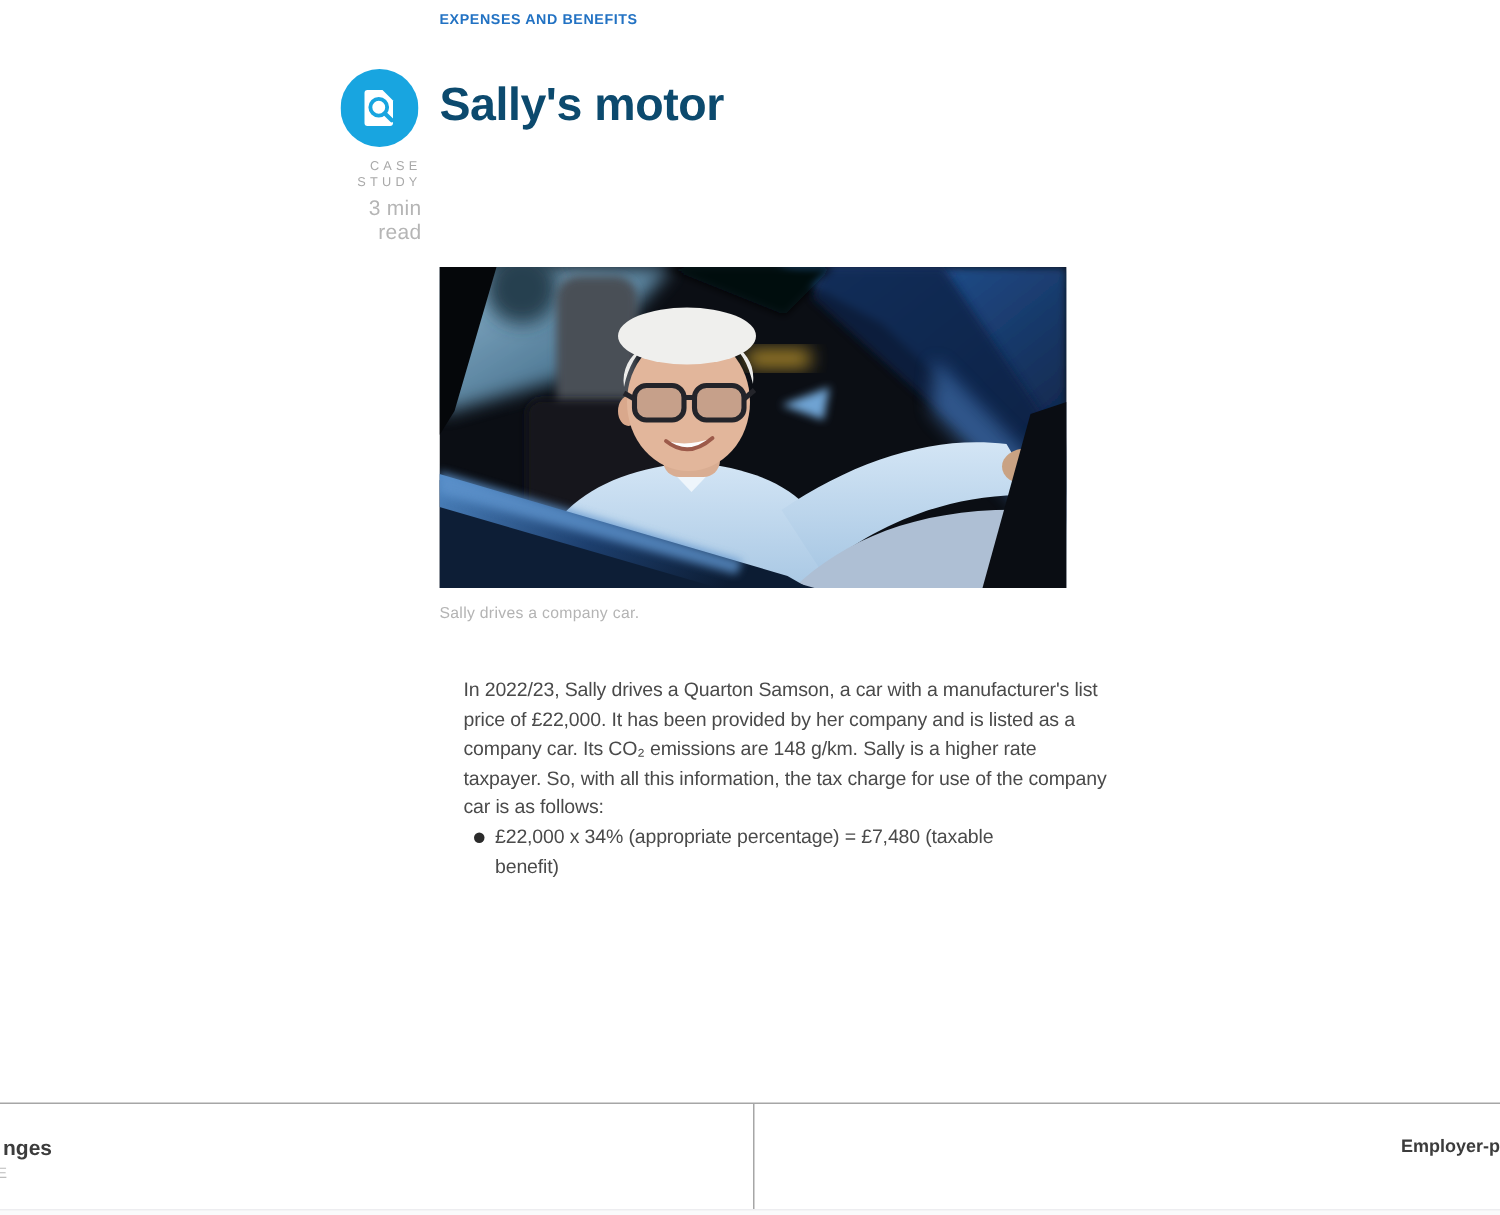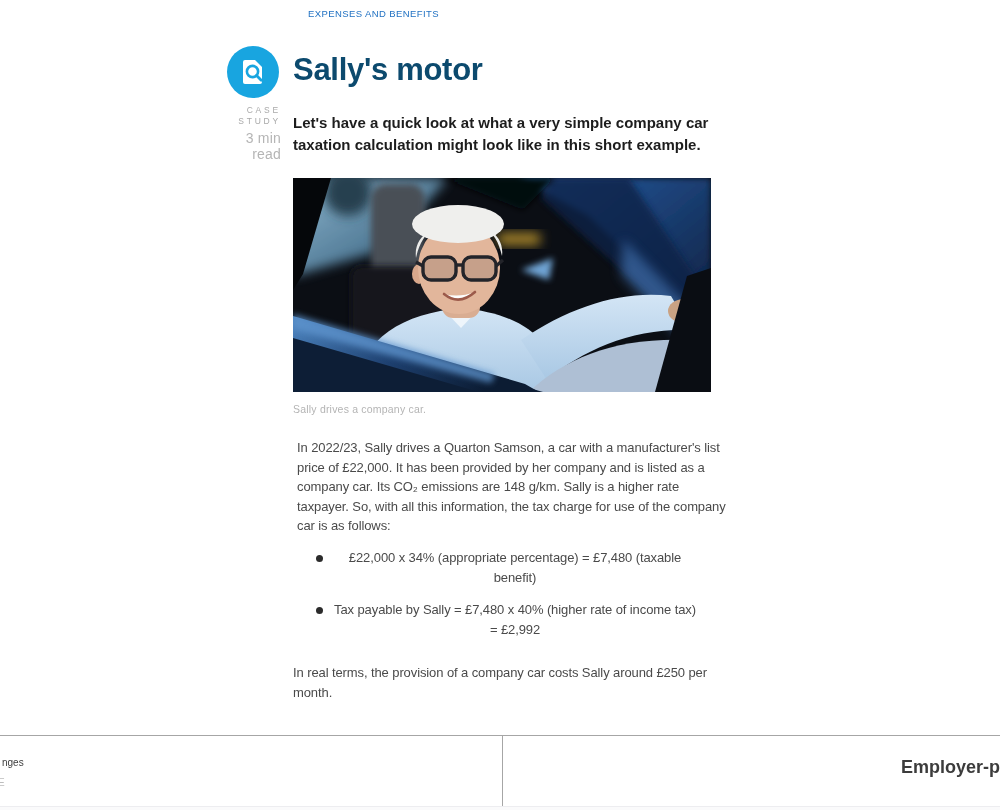--- a/index.html
+++ b/index.html
@@ -7,22 +7,22 @@
   body {
     width: 1000px; height: 810px;
     background: #ffffff;
     font-family: "Liberation Sans", sans-serif;
     overflow: hidden;
     position: relative;
   }
 
   
   .category {
-    position: absolute; left: 308px; top: 8px;
-    font-size: 9.5px; font-weight: 400; letter-spacing: 0.4px;
+    position: absolute; left: 293px; top: 8px;
+    font-size: 9.5px; font-weight: 700; letter-spacing: 0.4px;
     color: #2272c3; text-decoration: none; cursor: pointer;
   }
 
   
   .badge { position: absolute; left: 225px; top: 46px; width: 56px; text-align: right; }
   .badge-circle { width: 52px; height: 52px; margin: 0 auto; display: block; }
   .badge-type {
     margin-top: 7px; font-size: 8.5px; line-height: 11px;
     letter-spacing: 2.8px; padding-left: 3px;
     color: #a9a9a9; white-space: pre-line;
@@ -39,55 +39,54 @@
   .intro {
     position: absolute; left: 0; top: 112px; margin: 0; width: 420px;
     font-size: 15px; line-height: 21.5px; font-weight: 600; color: #1d1d1d;
   }
   .figure { position: absolute; left: 0; top: 178px; width: 382px; margin: 0; }
   .figure svg.photo { display: block; width: 418px; height: 214px; }
   .caption {
     margin-top: 11px; font-size: 10.5px; color: #b4b4b4; letter-spacing: 0.2px;
   }
   .body-par {
-    position: absolute; left: 0; top: 434px; margin: 4px; width: 434px;
+    position: absolute; left: 0; top: 434px; margin: 16px; width: 434px;
     font-size: 13px; line-height: 19.5px; letter-spacing: -0.1px; color: #4a4a4a;
   }
   .bullets {
     position: absolute; left: 0; top: 548px; margin: 0; padding: 0; list-style: none;
   }
   .bullets li {
     position: relative; padding-left: 37px; width: 407px;
     font-size: 13px; line-height: 19.5px; letter-spacing: -0.1px; color: #4a4a4a;
     margin-bottom: 13px;
-    text-align: center;
   }
   .bullets li::before {
     content: ""; position: absolute; left: 23px; top: 6.5px;
     width: 7px; height: 7px; border-radius: 50%; background: #2b2b2b;
   }
   .closing {
     position: absolute; left: 0; top: 663px; margin: 0; width: 430px;
     font-size: 13px; line-height: 19.5px; letter-spacing: -0.1px; color: #4a4a4a;
   }
 
   
   .footer-hr { position: absolute; left: 0; top: 735px; width: 1000px; height: 0; border-top: 1px solid #a6a6a6; }
   .footer-vline { position: absolute; left: 502px; top: 736px; width: 1px; height: 74px; background: #a6a6a6; }
   .prev-link {
     position: absolute; left: 2px; top: 757px;
-    font-size: 10px; font-weight: 400; color: #3c3c3c; cursor: pointer;
+    font-size: 14px; font-weight: 700; color: #3c3c3c; cursor: pointer;
   }
   .prev-cat {
     position: absolute; left: -2px; top: 777px;
     font-size: 10px; letter-spacing: 1px; color: #bdbdbd;
   }
   .next-link {
     position: absolute; right: 0; top: 757px; text-align: center;
-    font-size: 18px; font-weight: 600; color: #3c3c3c; cursor: pointer;
+    font-size: 12px; font-weight: 600; color: #3c3c3c; cursor: pointer;
   }
   .bottom-strip {
     position: absolute; left: 0; top: 806px; width: 1000px; height: 4px;
     background: #fafafb; border-top: 1px solid #ededf0;
   }
 </style>
 </head>
 <body>
 
 <a class="category">EXPENSES AND BENEFITS</a>
@@ -99,21 +98,20 @@
     <circle cx="25.5" cy="25.5" r="5.6" fill="#ffffff" stroke="#18a5e0" stroke-width="2.6"></circle>
     <line x1="29.6" y1="29.6" x2="34.2" y2="34.2" stroke="#18a5e0" stroke-width="2.8" stroke-linecap="round"></line>
   </svg>
   <div class="badge-type">CASE
 STUDY</div>
   <div class="badge-read">3 min read</div>
 </div>
 
 <div class="content">
   <h1 class="title">Sally's motor</h1>
-  <p class="intro">Let's have a quick look at what a very simple company car taxation calculation might look like in this short example.</p>
 
   <figure class="figure">
     <svg class="photo" viewBox="0 0 418 214" role="img">
       <defs>
         <linearGradient id="gBody" x1="0" y1="0" x2="1" y2="1">
           <stop offset="0" stop-color="#2a5fa8"></stop>
             <stop offset="1" stop-color="#0a1c3a"></stop>
         </linearGradient>
         <linearGradient id="gSill" x1="0" y1="0" x2="1" y2="0.35">
           <stop offset="0" stop-color="#4e86c2"></stop>
@@ -184,24 +182,22 @@
 
       <polygon points="394,98 418,90 418,214 362,214" fill="#0a0d13"></polygon>
     </svg>
     <figcaption class="caption">Sally drives a company car.</figcaption>
   </figure>
 
   <p class="body-par">In 2022/23, Sally drives a Quarton Samson, a car with a manufacturer's list price of £22,000. It has been provided by her company and is listed as a company car. Its CO₂ emissions are 148 g/km. Sally is a higher rate taxpayer. So, with all this information, the tax charge for use of the company car is as follows:</p>
 
   <ul class="bullets">
     <li>£22,000 x 34% (appropriate percentage) = £7,480 (taxable benefit)</li>
-    <li>Tax payable by Sally = £7,480 x 40% (higher rate of income tax) = £2,992</li>
   </ul>
 
-  <p class="closing">In real terms, the provision of a company car costs Sally around £250 per month.</p>
 </div>
 
 <div class="footer-hr"></div>
 <div class="footer-vline"></div>
 <a class="prev-link">nges</a>
 <div class="prev-cat">E</div>
 <a class="next-link">Employer-p</a>
 <div class="bottom-strip"></div>
 
 </body></html>

